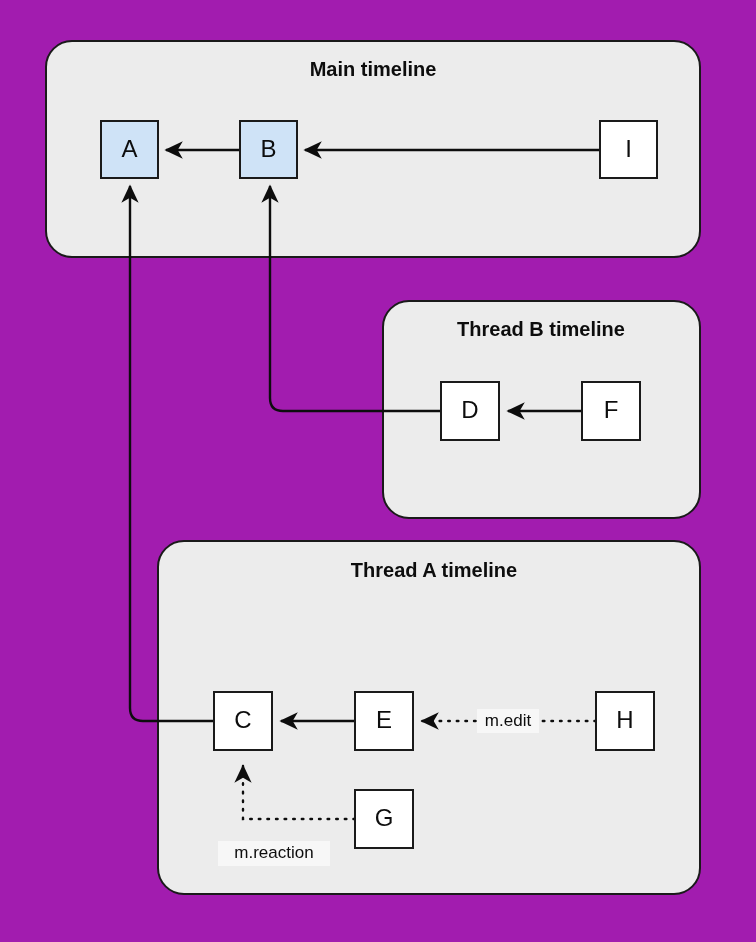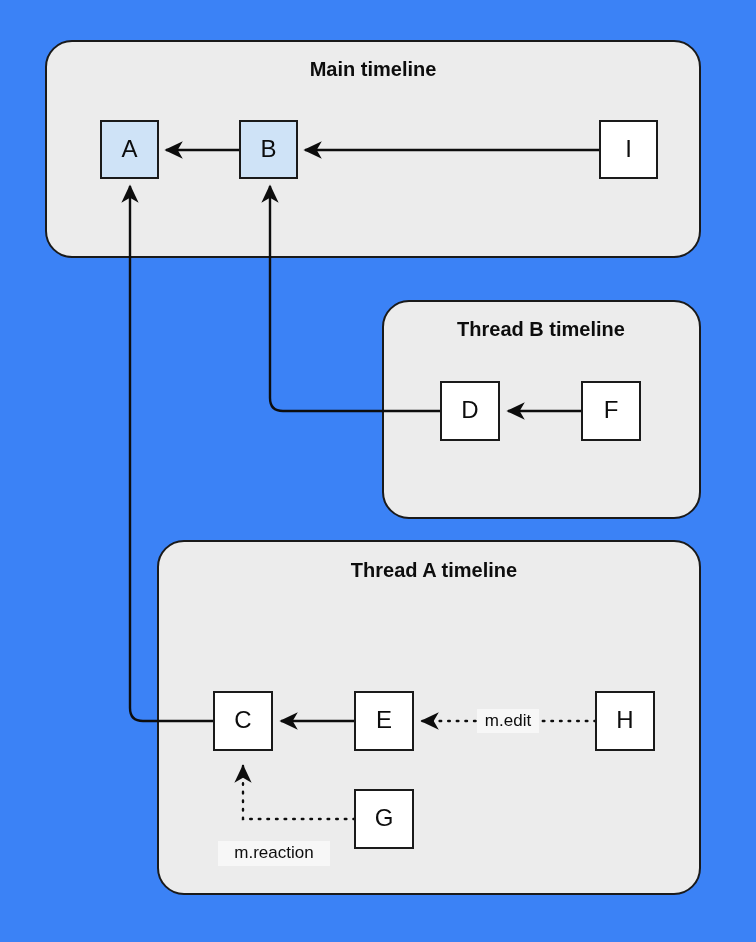--- a/index.html
+++ b/index.html
@@ -4,21 +4,21 @@
 <style>
   html, body {
     margin: 0;
     padding: 0;
     background: #ffffff;
   }
   #canvas {
     position: relative;
     width: 756px;
     height: 942px;
-    background: #3b82f6;
+    background: #a21caf;
     font-family: "Liberation Sans", sans-serif;
   }
   svg#diagram {
     display: block;
     width: 756px;
     height: 942px;
   }
   .panel-rect {
     fill: #ececec;
     stroke: #1a1a1a;

